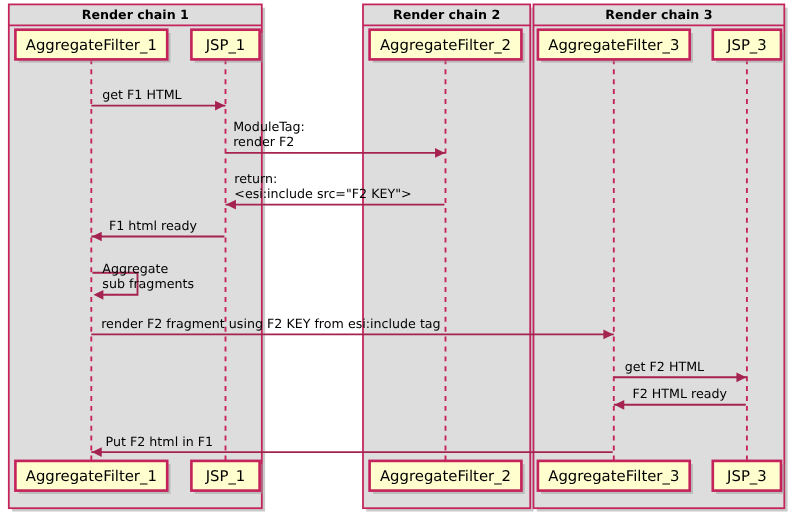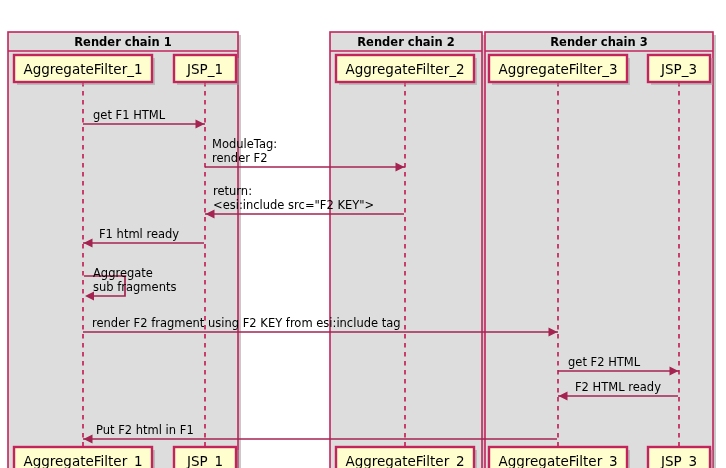--- a/index.html
+++ b/index.html
@@ -3,21 +3,21 @@
 <meta charset="utf-8">
 <style>
   html, body { margin:0; padding:0; }
   body {
     width:726px; height:468px;
     background:#FFFFFF;
     font-family:"DejaVu Sans", sans-serif;
     overflow:hidden;
     position:relative;
   }
-  #stage { position:absolute; left:0; top:0; width:726px; height:392px;margin-top:28px; }
+  #stage { position:absolute; left:0; top:0; width:726px; height:392px; }
   svg#diagram { position:absolute; left:0; top:0; }
 
   .grpbox-shadow { fill:#888888; opacity:.45; }
   .grpbox { fill:#DDDDDD; stroke:#C4235C; stroke-width:1.6; }
   .grphdr { fill:none; stroke:#C4235C; stroke-width:1.6; }
   .grptitle {
     font-family:"DejaVu Sans", sans-serif;
     font-size:11.5px; font-weight:bold; fill:#000000;
     text-anchor:middle; dominant-baseline:middle;
   }

